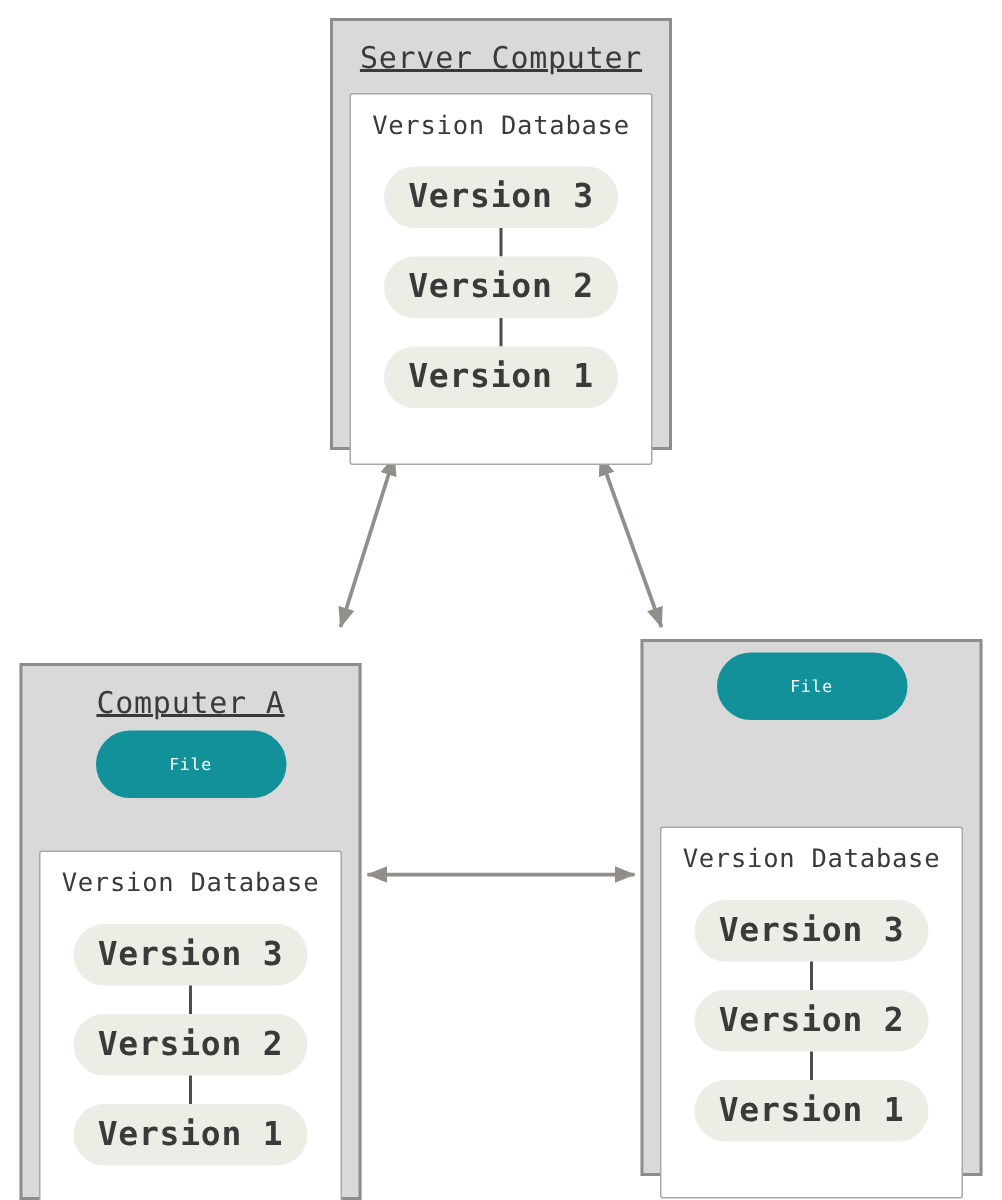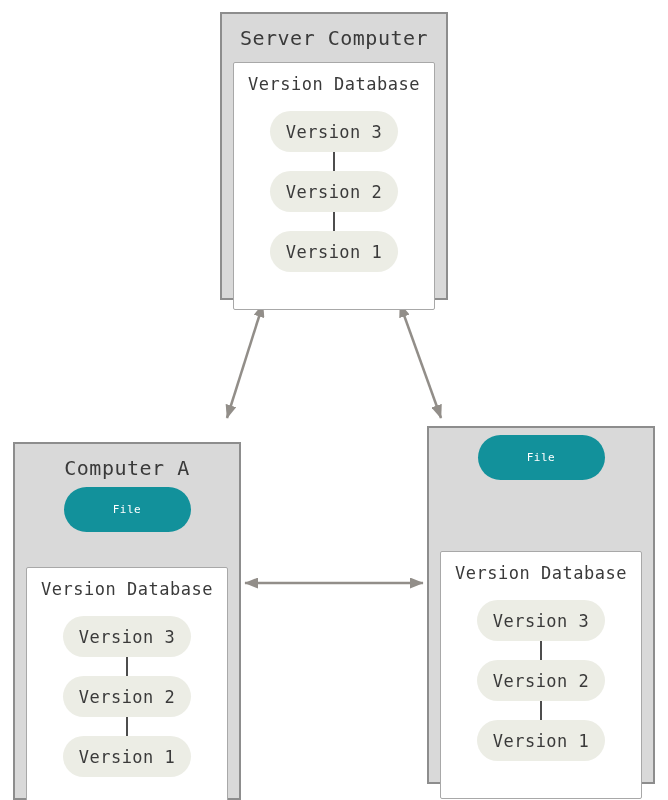--- a/index.html
+++ b/index.html
@@ -39,20 +39,21 @@
   .node-server { left: 220px; top: 12px; height: 288px; }
   .node-a { left: 13px;  top: 442px; height: 358px; }
   .node-b { left: 427px; top: 426px; height: 358px; }
   .node-title {
     margin-top: 12px;
     font-size: 20px;
     line-height: 24px;
     letter-spacing: 0.5px;
     color: var(--text, #3a3a3a);
     white-space: nowrap;
+    text-decoration: underline;
   }
   .file-pill {
     margin: 7px auto 0 auto;
     width: 127px;
     height: 45px;
     border-radius: 23px;
     background: var(--file-pill-fill, #12919b);
     color: var(--file-pill-text, #fff);
     font-size: 11px;
     display: flex;
@@ -80,26 +81,27 @@
     line-height: 22px;
     margin-bottom: 16px;
     letter-spacing: 0.5px;
     white-space: nowrap;
   }
   .version-pill {
     height: 41px;
     padding: 0 16px;
     border-radius: 21px;
     background: var(--version-pill-fill, #ecede5);
-    font-size: 17px;
+    font-size: 22px;
     display: flex;
     align-items: center;
     justify-content: center;
     letter-spacing: 0.5px;
     white-space: nowrap;
+    font-weight: bold;
   }
   .pill-connector {
     width: 2px;
     height: 19px;
     background: var(--connector, #4d4d4d);
   }
 </style>
 </head>
 <body>
 

